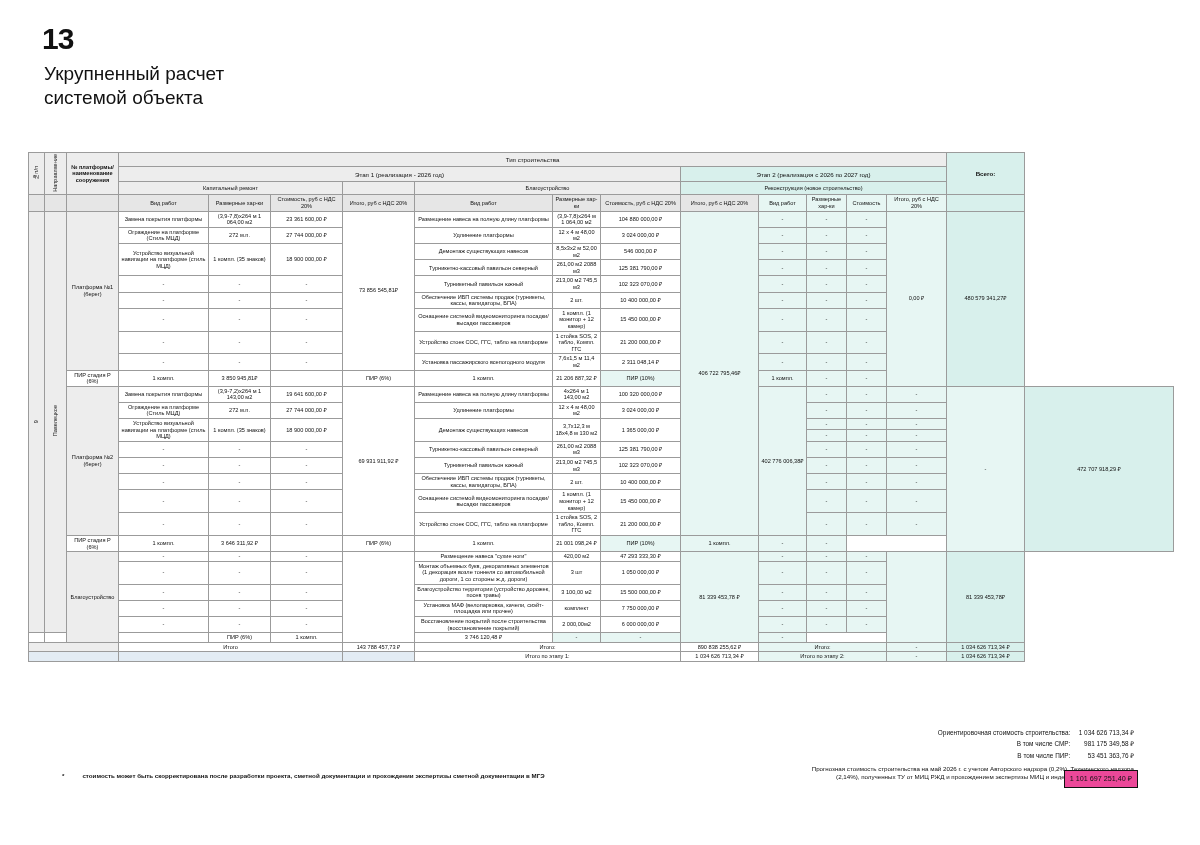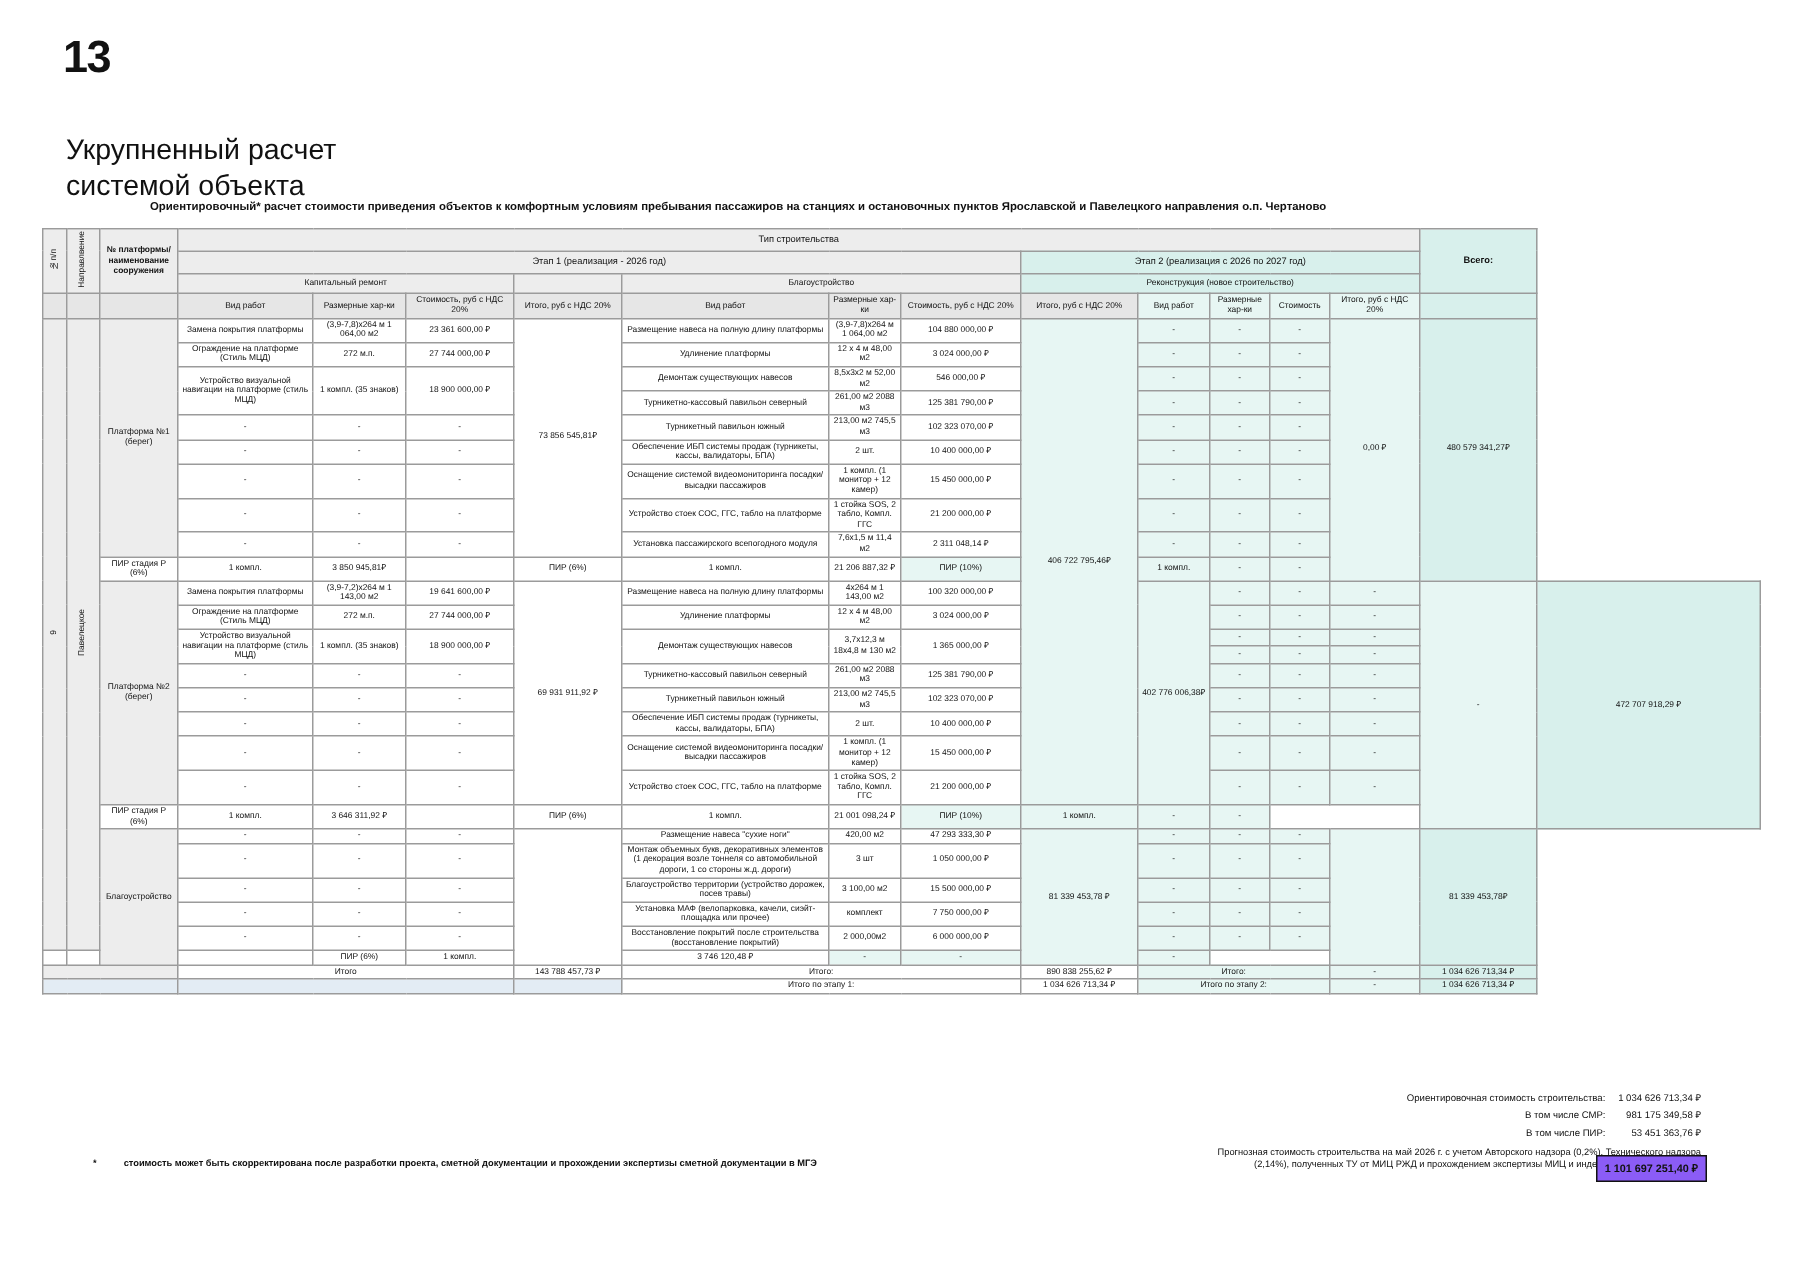--- a/index.html
+++ b/index.html
@@ -14,21 +14,20 @@
   .page { position: relative; width: 1160px; height: 845px; padding: 0; }
 
   .slide-num {
     position: absolute; left: 42px; top: 22px;
     font-size: 30px; font-weight: bold; letter-spacing: -1px;
   }
   .slide-title {
     position: absolute; left: 44px; top: 62px;
     font-size: 19px; line-height: 1.25; font-weight: normal;
     max-width: 330px;
-    margin-top: 27px;
   }
 
   .doc-head {
     position: absolute; left: 100px; top: 133px; width: 1060px;
     font-size: 7.6px; font-weight: bold; line-height: 1.3;
     text-align: left;
   }
 
   table.main {
     position: absolute; left: 28px; top: 152px;
@@ -70,44 +69,43 @@
   }
   .bottom-right .row { margin-bottom: 2px; }
   .br-val { display: inline-block; min-width: 62px; text-align: right; }
   .forecast {
     margin-top: 5px; font-size: 6.2px; line-height: 1.35; text-align: right;
     position: relative;
   }
   .forecast-box {
     position: absolute; right: -4px; bottom: -6px;
     border: 0.8px solid #111;
-    background: #8b5cf6;
+    background: #ec4899;
     padding: 3px 5px;
-    font-size: 7.2px; font-weight: bold;
+    font-size: 7.2px; font-weight: normal;
     white-space: nowrap;
   }
 
   .footnote {
     position: absolute; left: 62px; top: 772px;
     font-size: 6.2px; font-weight: bold;
   }
   .footnote .star { margin-right: 18px; }
 </style>
 </head>
 <body>
 
 <div class="page">
 
   <div class="slide-num">13</div>
   <div class="slide-title">
     <span>Укрупненный расчет</span><br>
     <span>системой объекта</span>
   </div>
 
-  <div class="doc-head">Ориентировочный* расчет стоимости приведения объектов к комфортным условиям пребывания пассажиров на станциях и остановочных пунктов Ярославской и Павелецкого направления о.п. Чертаново</div>
 
   <table class="main">
     <colgroup>
       <col style="width:16px">
         <col style="width:22px">
         <col style="width:52px">
       <col style="width:90px">
         <col style="width:62px">
         <col style="width:72px">
         <col style="width:72px">

